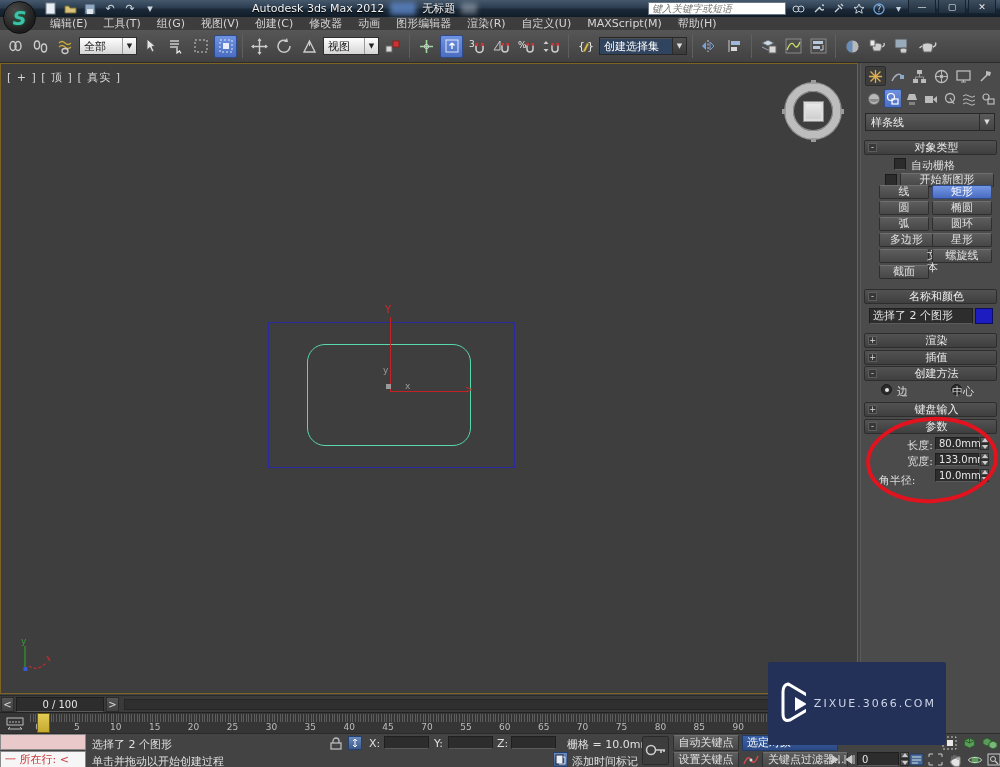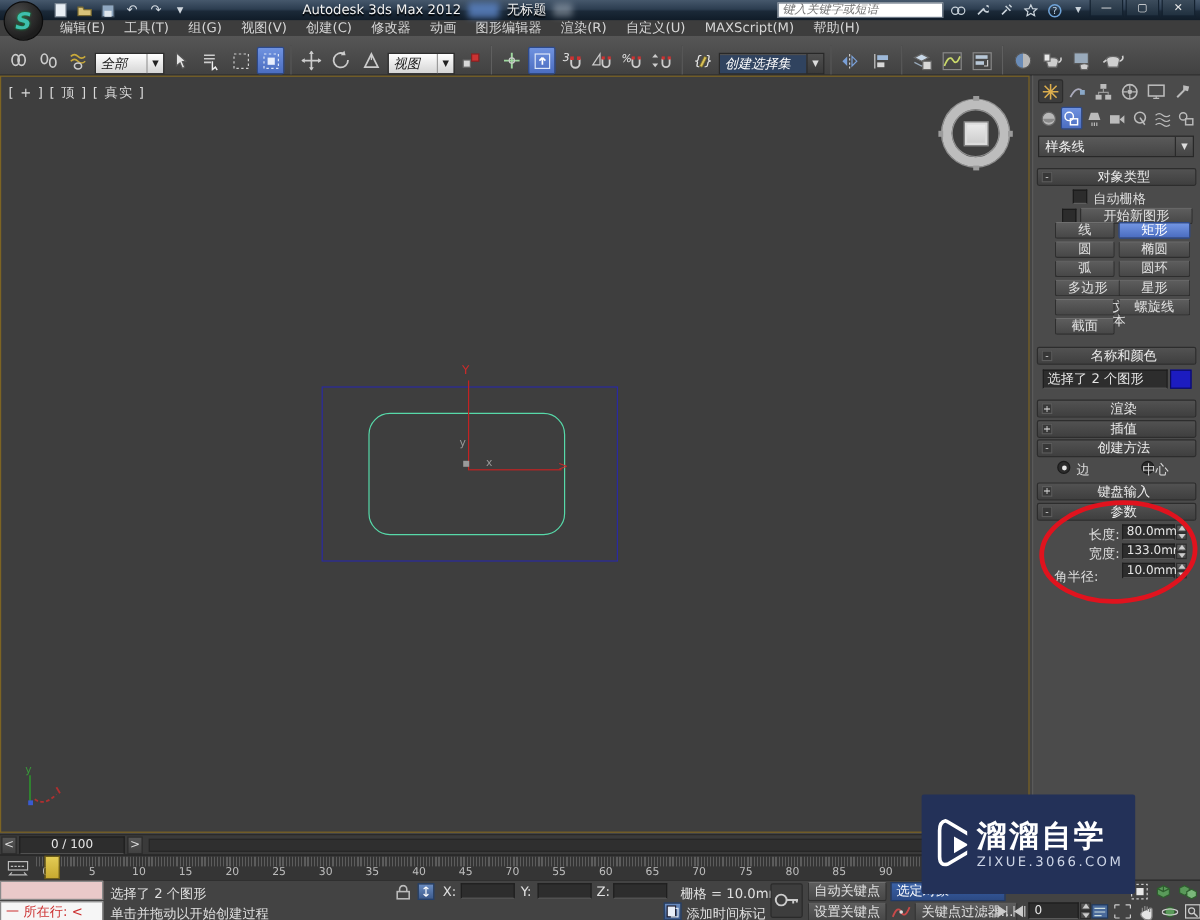--- a/index.html
+++ b/index.html
@@ -26,21 +26,21 @@
   .winbtn{width:28px;height:14px;display:flex;align-items:center;justify-content:center;color:#e8e8e8;
     background:linear-gradient(#3c4c5c,#20303f);border:1px solid #142230;border-top:none;font-size:9px;}
 
   
   .menubar{position:absolute;left:0;top:17px;width:1000px;height:13px;background:#3d3d3d;display:flex;align-items:center;padding-left:42px;}
   .menuitem{color:#d6d6d6;padding:0 8px;font-size:11px;line-height:13px;white-space:nowrap;}
 
   
   .toolbar{position:absolute;left:0;top:30px;width:1000px;height:33px;
     background:linear-gradient(#565656,#414141);border-bottom:1px solid #2b2b2b;
-    display:flex;align-items:flex-end;gap:2px;padding-left:4px;font-style:italic;}
+    display:flex;align-items:center;gap:2px;padding-left:4px;}
   .ticon{width:23px;height:23px;display:flex;align-items:center;justify-content:center;border-radius:2px;flex:none;}
   .ticon svg{display:block;}
   .ticon.active{background:linear-gradient(#6f92e0,#4b6dc0);border:1px solid #2d4a8c;}
   .tsep{width:1px;height:24px;background:#323232;border-right:1px solid #5f5f5f;margin:0 3px;flex:none;}
   .ddl{height:18px;background:linear-gradient(#fefefe,#d5d5d5);border:1px solid #2e2e2e;color:#1a1a1a;
     display:flex;align-items:center;flex:none;position:relative;font-size:11px;}
   .ddl .lab{padding:0 4px;flex:1;}
   .ddl .arr,.ddd .arr{width:14px;height:100%;display:flex;align-items:center;justify-content:center;font-size:7px;color:#222;border-left:1px solid #9a9a9a;}
   .ddd{height:18px;background:linear-gradient(#4f4f4f,#3a3a3a);border:1px solid #282828;color:#e8e8e8;
     display:flex;align-items:center;flex:none;position:relative;font-size:11px;}
@@ -776,21 +776,20 @@
         </svg>
       </div>
   </div>
 
   <div class="watermark">
     <svg width="44" height="52">
       <path d="M10 6 q-5 1 -5 8 v22 q0 8 7 6 l22 -13 q6 -4 0 -9 l-22 -13 q-1 -.6 -2 -1 z" fill="none" stroke="#fff" stroke-width="3" stroke-linejoin="round"></path>
       <path d="M17 19 v14 l12 -7 z" fill="#fff"></path>
     </svg>
     <div class="wm-text">
-      <div class="brand">溜溜自学</div>
       <div class="site">zixue.3066.com</div>
     </div>
   </div>
 
   <svg class="annotation" viewBox="0 0 138 94">
     <ellipse cx="70" cy="46" rx="64" ry="41" fill="none" stroke="#e0131e" stroke-width="4" transform="rotate(-4 70 46)"></ellipse>
   </svg>
 
 </div>
 

